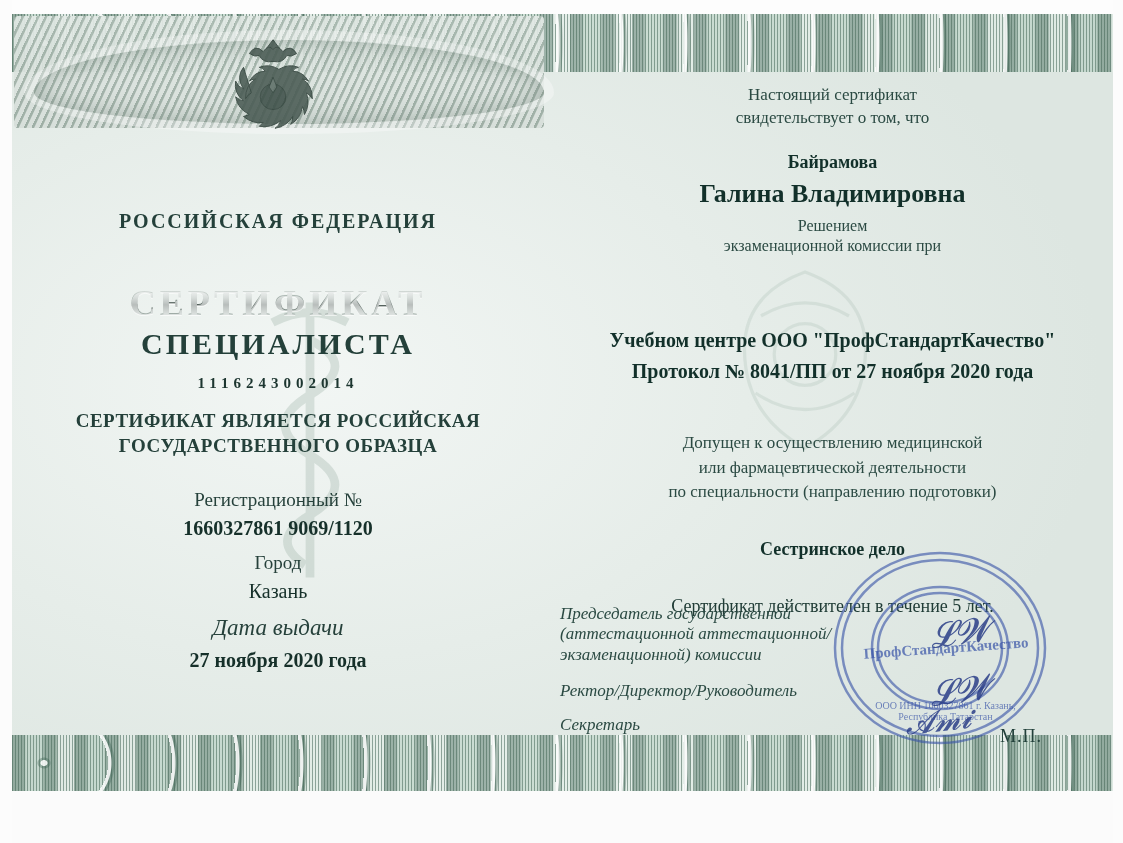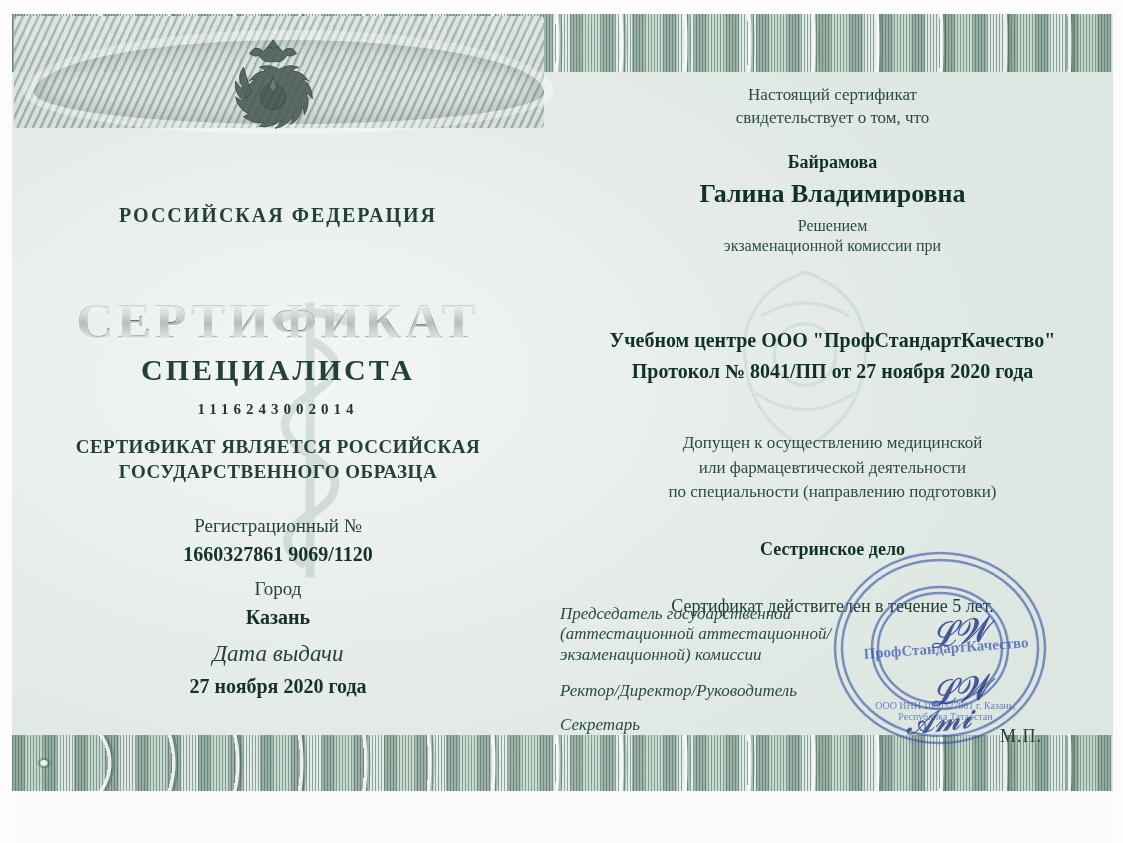--- a/index.html
+++ b/index.html
@@ -132,38 +132,38 @@
     width: 230px;
     height: 220px;
     opacity: 0.22;
     pointer-events: none;
   }
 
   
   .left-col {
     position: absolute;
     left: 18px;
-    top: 142px;
+    top: 148px;
     width: 520px;
     text-align: center;
   }
 
   .rf-title {
     font-family: "Liberation Serif", serif;
     font-size: 20px;
     font-weight: bold;
     letter-spacing: 2px;
     color: #24403a;
     margin-top: 62px;
   }
 
   .cert-word {
-    margin-top: 68px;
+    margin-top: 52px;
     font-family: "Liberation Serif", serif;
-    font-size: 51px;
+    font-size: 36px;
     font-weight: bold;
     letter-spacing: 4px;
     color: #5e6b66;
     background: linear-gradient(180deg, #f4f7f5 6%, #9aa8a2 34%, #4f5c57 52%, #8e9c96 70%, #e7ecea 96%);
     -webkit-background-clip: text;
     background-clip: text;
     color: transparent;
     text-shadow: 0 1px 0 rgba(255,255,255,0.6);
     line-height: 1.05;
   }
@@ -203,21 +203,21 @@
     color: #16302a;
   }
   .city-label {
     margin-top: 12px;
     font-size: 19px;
     color: #26413b;
   }
   .city-value {
     margin-top: 6px;
     font-size: 20px;
-    font-weight: bold;
+    font-weight: normal;
     color: #16302a;
   }
   .date-label {
     margin-top: 12px;
     font-size: 23px;
     color: #26413b;
     font-style: italic;
   }
   .date-value {
     margin-top: 8px;

